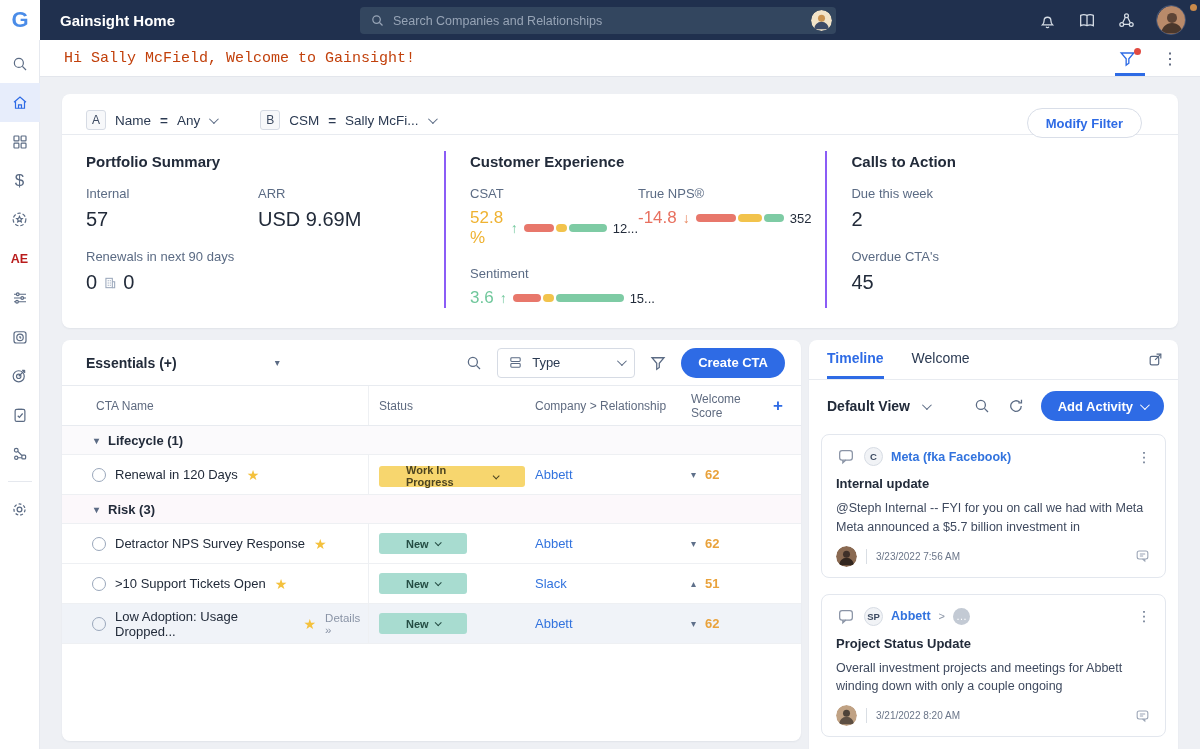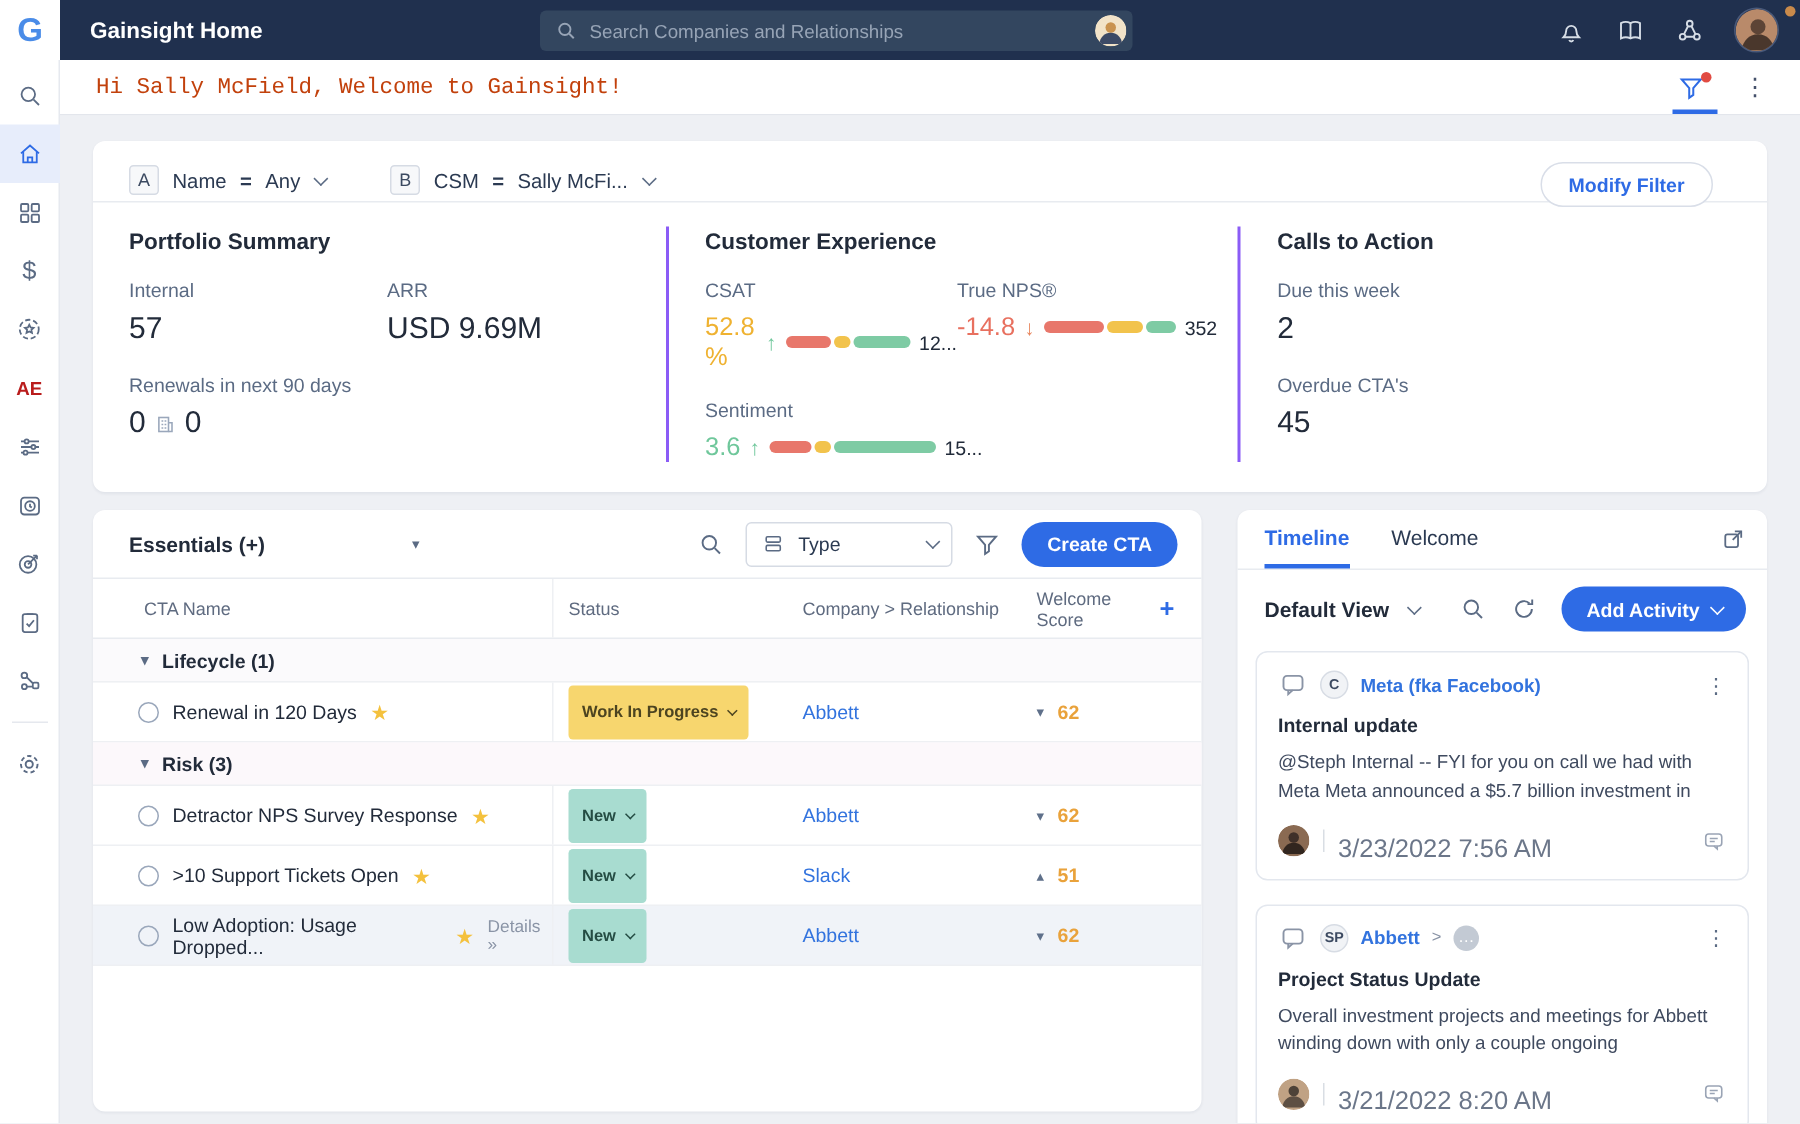--- a/index.html
+++ b/index.html
@@ -5,21 +5,21 @@
   * { margin:0; padding:0; box-sizing:border-box; }
   html,body { width:1200px; height:749px; overflow:hidden; background:#eef0f4;
               font-family:"Liberation Sans", sans-serif; color:#222b3a; }
   .app { width:1200px; height:749px; display:flex; flex-direction:column; }
 
   
   .topbar { height:40px; background:#20304e; display:flex; align-items:center; position:relative; flex:0 0 40px; }
   .logo-box { width:40px; height:40px; background:#fff; display:flex; align-items:center; justify-content:center; }
   .logo-box span { font-size:22px; font-weight:700; color:#4a8ce8; }
   .topbar-title { margin-left:20px; font-size:15px; font-weight:700; color:#fff; }
-  .searchbar { position:absolute; left:360px; top:7px; width:395px; height:27px; background:#33465f;
+  .searchbar { position:absolute; left:360px; top:7px; width:476px; height:27px; background:#33465f;
                border-radius:4px; display:flex; align-items:center; padding:0 4px 0 10px; gap:8px; }
   .searchbar svg { flex:0 0 auto; }
   .searchbar input { flex:1; background:transparent; border:none; outline:none; color:#cfd6e0; font-size:12.5px;
                      font-family:"Liberation Sans", sans-serif; }
   .searchbar input::placeholder { color:#97a4b6; }
   .search-avatar { width:21px; height:21px; border-radius:50%; overflow:hidden; flex:0 0 auto; }
   .topbar-icons { margin-left:auto; display:flex; align-items:center; gap:20px; padding-right:14px; color:#d6dde6; }
   .tb-avatar { width:30px; height:30px; border-radius:50%; overflow:hidden; border:1px solid #49597a; }
   .rec-dot { position:absolute; right:3px; top:4px; width:7px; height:7px; border-radius:50%; background:#c98a4b; }
 
@@ -74,21 +74,21 @@
   .cx-line { display:flex; align-items:center; gap:6px; }
   .cx-val { font-size:17px; }
   .cx-val.amber { color:#efb231; } .cx-val.red { color:#e8705f; } .cx-val.green { color:#6fc79b; }
   .trend { font-size:14px; font-weight:700; }
   .trend.up { color:#6fc79b; } .trend.down { color:#e8875f; }
   .minibar { display:inline-flex; gap:2px; height:8px; align-items:center; }
   .minibar i { height:8px; border-radius:4px; display:block; }
   .cx-count { font-size:13px; color:#222b3a; }
 
   
-  .lower { display:flex; gap:24px; flex:1; min-height:0; }
+  .lower { display:flex; gap:8px; flex:1; min-height:0; }
   .cta-card { width:739px; height:401px; display:flex; flex-direction:column; flex:0 0 739px; }
   .cta-head { height:46px; display:flex; align-items:center; padding:0 16px 0 24px; border-bottom:1px solid #e8ebf0; flex:0 0 46px; }
   .view-sel { display:flex; align-items:center; cursor:pointer; }
   .view-sel .lbl { font-size:14px; font-weight:700; color:#222b3a; }
   .view-sel .tri { margin-left:98px; font-size:10px; color:#5b6b84; }
   .head-right { margin-left:auto; display:flex; align-items:center; gap:14px; }
   .type-box { width:138px; height:30px; border:1px solid #d6dbe4; border-radius:4px; display:flex; align-items:center;
               gap:9px; padding:0 10px; cursor:pointer; color:#5b6b84; }
   .type-box .t-lbl { font-size:13px; color:#2b3a52; flex:1; }
   .pill-btn { height:30px; padding:0 17px; background:#2e6be5; border:none; border-radius:15px; color:#fff;
@@ -107,21 +107,21 @@
   .grow.g1 { background:#fbfafc; } .grow.g2 { background:#fcf8fb; }
   .drow { height:40px; display:flex; align-items:center; border-bottom:1px solid #eef0f3; font-size:13px; }
   .drow.hl { background:#f0f3f8; }
   .c-name { width:307px; height:100%; display:flex; align-items:center; gap:9px; padding-left:30px;
             border-right:1px solid #eef0f3; }
   .radio { width:14px; height:14px; border:1.5px solid #9aa7bb; border-radius:50%; flex:0 0 auto; cursor:pointer; }
   .cta-nm { color:#222b3a; }
   .star { color:#f4c13d; font-size:14px; }
   .details-link { font-size:11.5px; color:#8a94a6; cursor:pointer; }
   .c-status { width:156px; padding-left:10px; }
-  .badge { display:inline-flex; align-items:center; gap:6px; height:36px; padding:0 9px; border-radius:3px;
+  .badge { display:inline-flex; align-items:center; gap:6px; height:21px; padding:0 27px; border-radius:3px;
            font-size:11px; font-weight:700; cursor:pointer;justify-content:flex-end; }
   .badge .bchev { width:5px; height:5px; border-right:1.4px solid currentColor; border-bottom:1.4px solid currentColor;
                   transform:rotate(45deg) translateY(-1px); }
   .badge.wip { background:#f7d66e; color:#4c4420; }
   .badge.new { background:#a8dcd0; color:#254d44; }
   .c-company { width:160px; padding-left:10px; }
   .link { color:#3273de; cursor:pointer; }
   .c-health { flex:1; display:flex; align-items:center; gap:9px; padding-left:6px; }
   .hs-tri { font-size:10px; color:#5f708a; }
   .hs-val { color:#e9a23b; font-weight:600; }
@@ -143,21 +143,21 @@
   .tbadge { width:19px; height:19px; border-radius:50%; background:#f1f3f6; border:1px solid #d7dce4;
             display:flex; align-items:center; justify-content:center; font-size:9.5px; font-weight:700; color:#3c4a61; flex:0 0 auto; }
   .e-company { font-size:12.5px; font-weight:600; color:#3273de; cursor:pointer; }
   .e-gt { font-size:11px; color:#8a94a6; }
   .more-chip { width:17px; height:17px; border-radius:50%; background:#c3cad4; color:#fff; display:flex;
                align-items:center; justify-content:center; font-size:11px; line-height:1; cursor:pointer; }
   .e-title { font-size:13px; font-weight:700; color:#222b3a; margin:10px 0 8px; }
   .e-body { font-size:12.5px; color:#3f4a5f; line-height:1.5; }
   .e-foot { display:flex; align-items:center; gap:9px; margin-top:9px; }
   .f-sep { width:1px; height:15px; background:#d9dee4; }
-  .e-date { font-size:17px; color:#6b7689;margin-top:10px; }
+  .e-date { font-size:10px; color:#6b7689; }
   .f-comment { margin-left:auto; color:#9aa4b5; display:flex; cursor:pointer; }
   .av20 { width:21px; height:21px; border-radius:50%; overflow:hidden; flex:0 0 auto; }
   svg { display:block; }
 </style>
 </head>
 <body>
 
 <div class="app">
 
   <header class="topbar">

